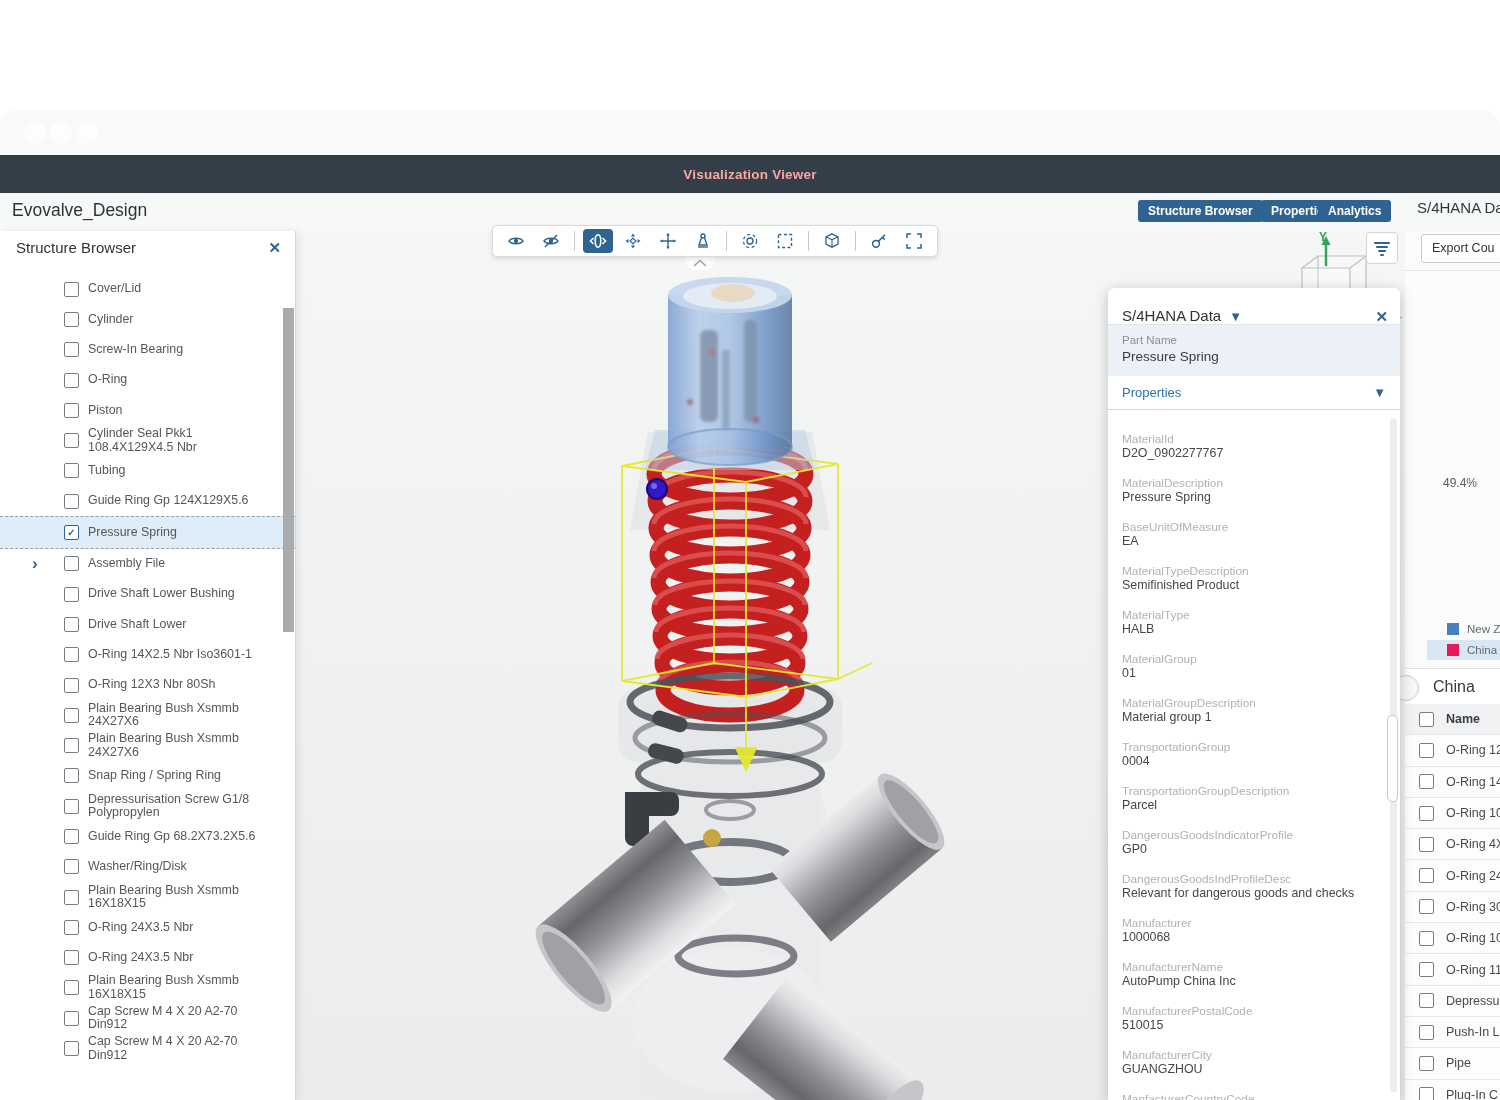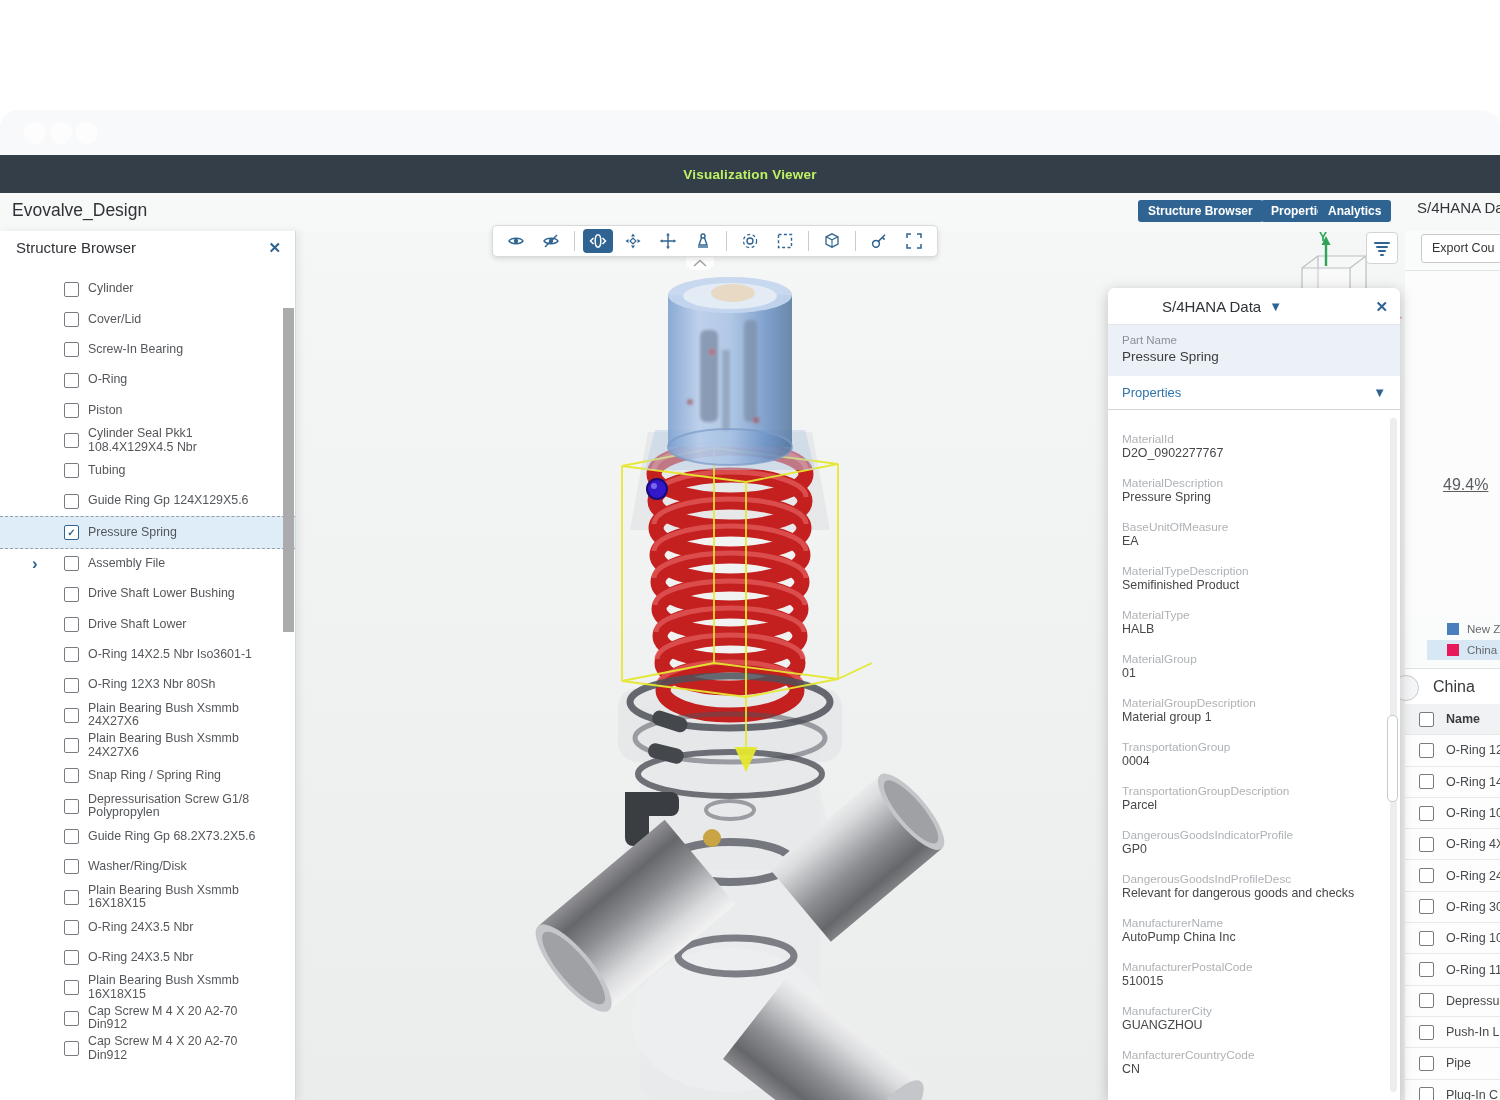--- a/index.html
+++ b/index.html
@@ -6,21 +6,21 @@
   body{width:1500px;height:1100px;position:relative;overflow:hidden;background:#ffffff;
        font-family:"Liberation Sans", sans-serif;color:#32363a;}
   .abs{position:absolute;}
 
   
   #window-card{left:0;top:110px;right:0;bottom:0;background:#f8f9fb;border-radius:18px 18px 0 0;}
   .dot{width:22px;height:22px;border-radius:50%;background:#fdfdfe;top:122px;}
 
   
   #titlebar{left:0;top:155px;right:0;height:38px;background:#333e48;display:flex;align-items:center;justify-content:center;}
-  #titlebar .t{color:#bef264;font-size:13.5px;font-weight:600;letter-spacing:.2px;}
+  #titlebar .t{color:#fca5a5;font-size:13.5px;font-weight:600;letter-spacing:.2px;}
 
   
   #appbar{left:0;top:193px;right:0;height:38px;background:#f7f8f8;border-bottom:1px solid #d9dcde;}
   #app-title{left:12px;top:200px;font-size:17.5px;font-weight:500;color:#2f3237;}
   .hbtn{position:absolute;top:200px;height:22px;line-height:22px;padding:0 10px;background:#2f6492;color:#fff;
         font-size:12px;font-weight:700;border-radius:3px;white-space:nowrap;cursor:pointer;}
   #right-header{left:1417px;top:199px;font-size:15px;color:#32363a;white-space:nowrap;width:160px;}
 
   
   #viewport{left:0;top:231px;right:0;bottom:0;background:linear-gradient(#f5f6f6,#ebecec);}
@@ -48,21 +48,21 @@
   .cb.checked{border-color:#2f6492;color:#2f6492;}
   .cb.checked::after{content:"✓";font-weight:700;}
   .tree-row .cb{margin-left:64px;}
   .tree-lab{margin-left:9px;font-size:12.4px;line-height:13.5px;color:#54575b;}
   .tree-row.selected{background:#deedf8;border-top:1px dashed #93a0ab;border-bottom:1px dashed #93a0ab;}
   #sb-scroll{position:absolute;left:283px;top:77px;width:11px;height:324px;background:#ababad;}
 
   
   #s4-panel{left:1108px;top:288px;width:292px;bottom:0;background:#fff;border-radius:6px 6px 0 0;
             box-shadow:0 3px 14px rgba(0,0,0,.22);z-index:10;overflow:hidden;}
-  #s4-head{height:36px;display:flex;align-items:center;padding:0 12px 0 14px;margin-left:40px;}
+  #s4-head{height:36px;display:flex;align-items:flex-end;padding:0 12px 0 14px;}
   #s4-title{font-size:15px;color:#2f3237;}
   .chev-down{color:#2f6492;font-size:13px;margin-left:8px;cursor:pointer;}
   #s4-head .x-icon{margin-left:auto;}
   #s4-partname{background:#ebf1f6;padding:8px 7px 10px 14px;border-top:1px solid #e3e6e8;}
   .plabel{font-size:11.5px;color:#8b9096;line-height:15px;}
   .pvalue{font-size:13.5px;color:#3a3d41;line-height:18px;}
   #s4-props-head{height:33px;display:flex;align-items:center;padding:0 14px;border-bottom:1px solid #d3d6d8;}
   #s4-props-title{font-size:13px;color:#2e73a9;}
   #s4-props-head .chev-down{margin-left:auto;}
   #s4-props{padding:10px 24px 0 14px;}
@@ -70,21 +70,21 @@
   .prop .plabel{color:#aeb2b6;font-size:11.8px;line-height:14px;margin-top:12px;}
   .prop .pvalue{font-size:12.4px;color:#45474a;line-height:15px;}
   #s4-scrolltrack{position:absolute;right:3px;top:130px;bottom:8px;width:7px;background:#ededef;border-radius:4px;}
   #s4-scrollthumb{position:absolute;right:2px;top:427px;width:9px;height:85px;background:#fff;border:1px solid #c8cbce;border-radius:5px;}
 
   
   #analytics{left:1405px;top:231px;width:300px;bottom:0;background:#fafbfb;z-index:2;}
   #export-btn{position:absolute;left:16px;top:3px;height:27px;line-height:27px;padding:0 10px;background:#fff;
               border:1px solid #c6cacd;border-radius:3px;font-size:12.5px;color:#333;white-space:nowrap;cursor:pointer;}
   #chart-zone{position:absolute;left:0;top:39px;width:100%;height:346px;border-top:1px solid #e2e4e6;background:#fcfcfd;}
-  #pie-label{position:absolute;left:38px;top:205px;font-size:16px;color:#5a5d60;text-decoration:underline;}
+  #pie-label{position:absolute;left:38px;top:205px;font-size:12px;color:#5a5d60;}
   .legend-row{position:absolute;left:22px;width:278px;height:20px;display:flex;align-items:center;cursor:pointer;}
   .legend-row.hl{background:#d7e7f4;}
   .swatch{width:12px;height:12px;margin-left:20px;flex:0 0 12px;}
   .legend-lab{margin-left:8px;font-size:11.5px;color:#66696c;white-space:nowrap;}
   #china-sec{position:absolute;left:0;top:437px;width:100%;height:36px;background:#fff;border-top:1px solid #e0e2e4;
              display:flex;align-items:center;}
   #china-avatar{position:absolute;left:-12px;top:6px;width:24px;height:24px;border-radius:50%;background:#f5f6f7;border:1px solid #c8cbce;}
   #china-title{margin-left:28px;font-size:16px;color:#35383c;}
   #atable{position:absolute;left:0;top:473px;width:100%;}
   .arow{height:30.3px;display:flex;align-items:center;background:#fdfdfe;border-bottom:1px solid #e8e9ea;cursor:pointer;}
@@ -340,25 +340,25 @@
 </div>
 
 <div class="abs" id="structure-panel">
   <div id="sb-header">
     <span id="sb-title">Structure Browser</span>
     <span class="x-icon">✕</span>
   </div>
   <div id="sb-list">
       <div class="tree-row">
         <span class="cb"></span>
+        <div class="tree-lab">Cover/Lid</div>
+      </div>
+      <div class="tree-row">
+        <span class="cb"></span>
         <div class="tree-lab">Cylinder</div>
-      </div>
-      <div class="tree-row">
-        <span class="cb"></span>
-        <div class="tree-lab">Cover/Lid</div>
       </div>
       <div class="tree-row">
         <span class="cb"></span>
         <div class="tree-lab">Screw-In Bearing</div>
       </div>
       <div class="tree-row">
         <span class="cb"></span>
         <div class="tree-lab">O-Ring</div>
       </div>
       <div class="tree-row">
@@ -584,20 +584,24 @@
       </div>
       <div class="prop">
         <div class="plabel">DangerousGoodsIndicatorProfile</div>
         <div class="pvalue">GP0</div>
       </div>
       <div class="prop">
         <div class="plabel">DangerousGoodsIndProfileDesc</div>
         <div class="pvalue">Relevant for dangerous goods and checks</div>
       </div>
       <div class="prop">
+        <div class="plabel">Manufacturer</div>
+        <div class="pvalue">1000068</div>
+      </div>
+      <div class="prop">
         <div class="plabel">ManufacturerName</div>
         <div class="pvalue">AutoPump China Inc</div>
       </div>
       <div class="prop">
         <div class="plabel">ManufacturerPostalCode</div>
         <div class="pvalue">510015</div>
       </div>
       <div class="prop">
         <div class="plabel">ManufacturerCity</div>
         <div class="pvalue">GUANGZHOU</div>

